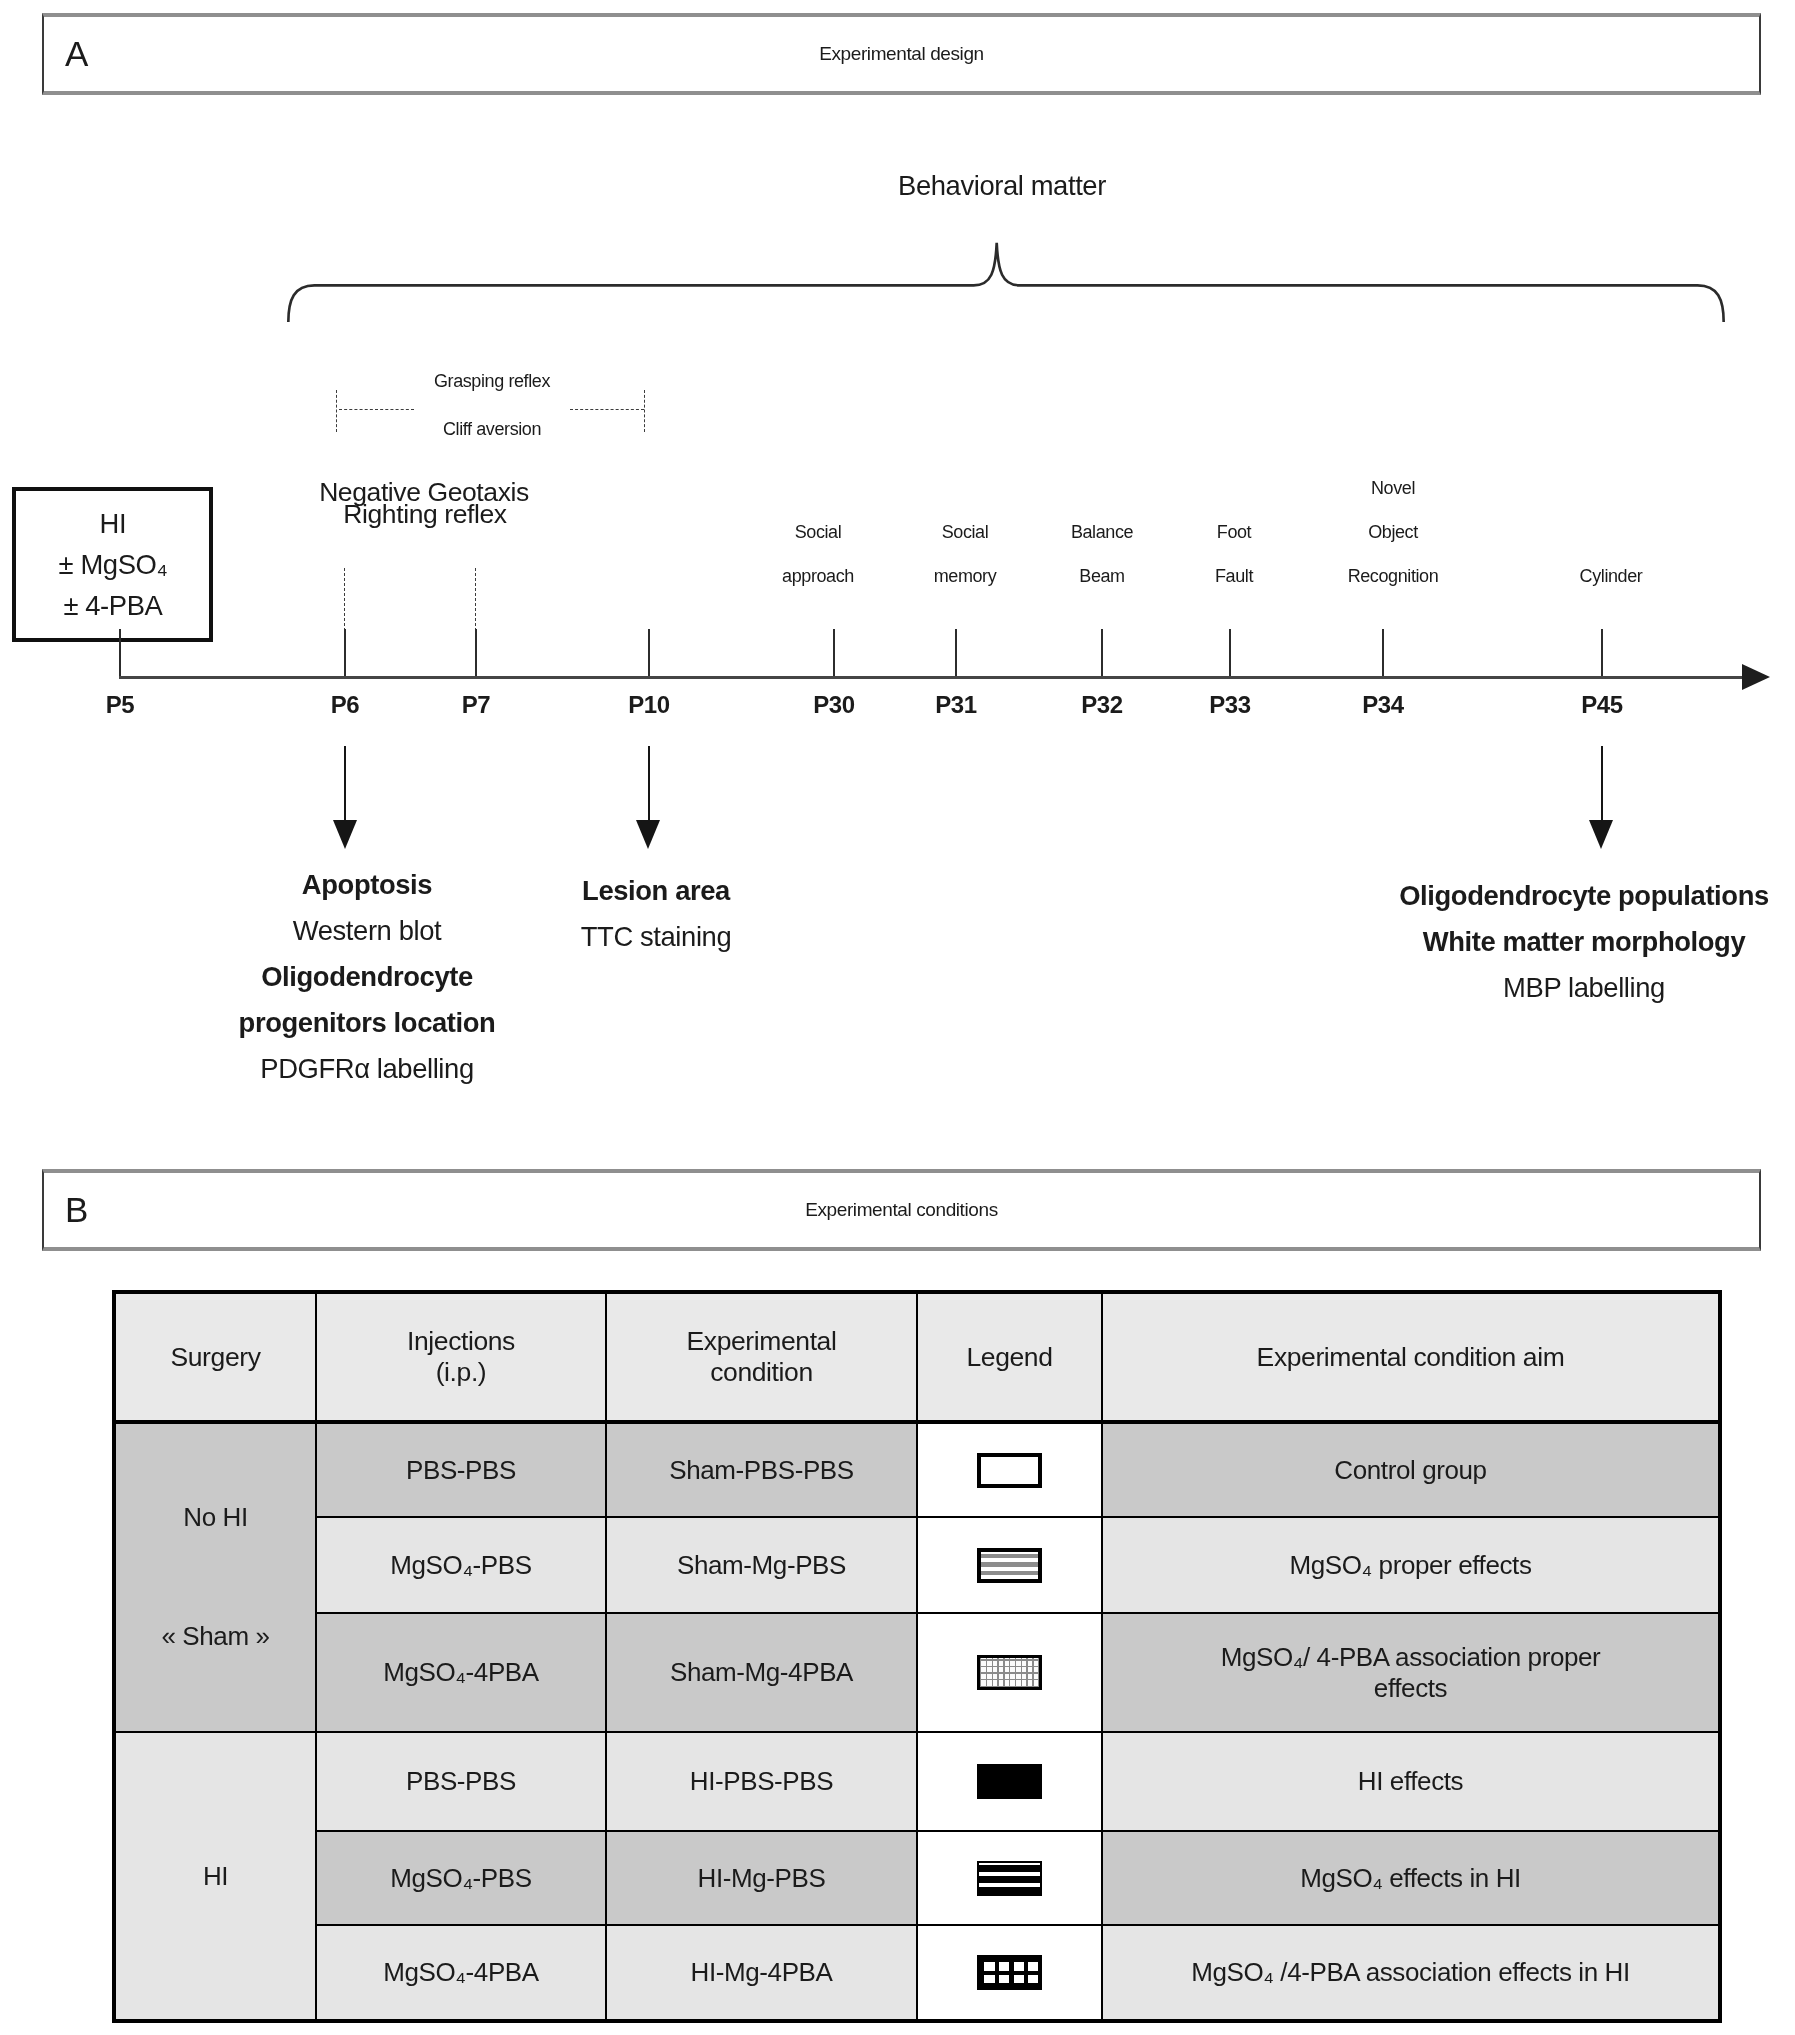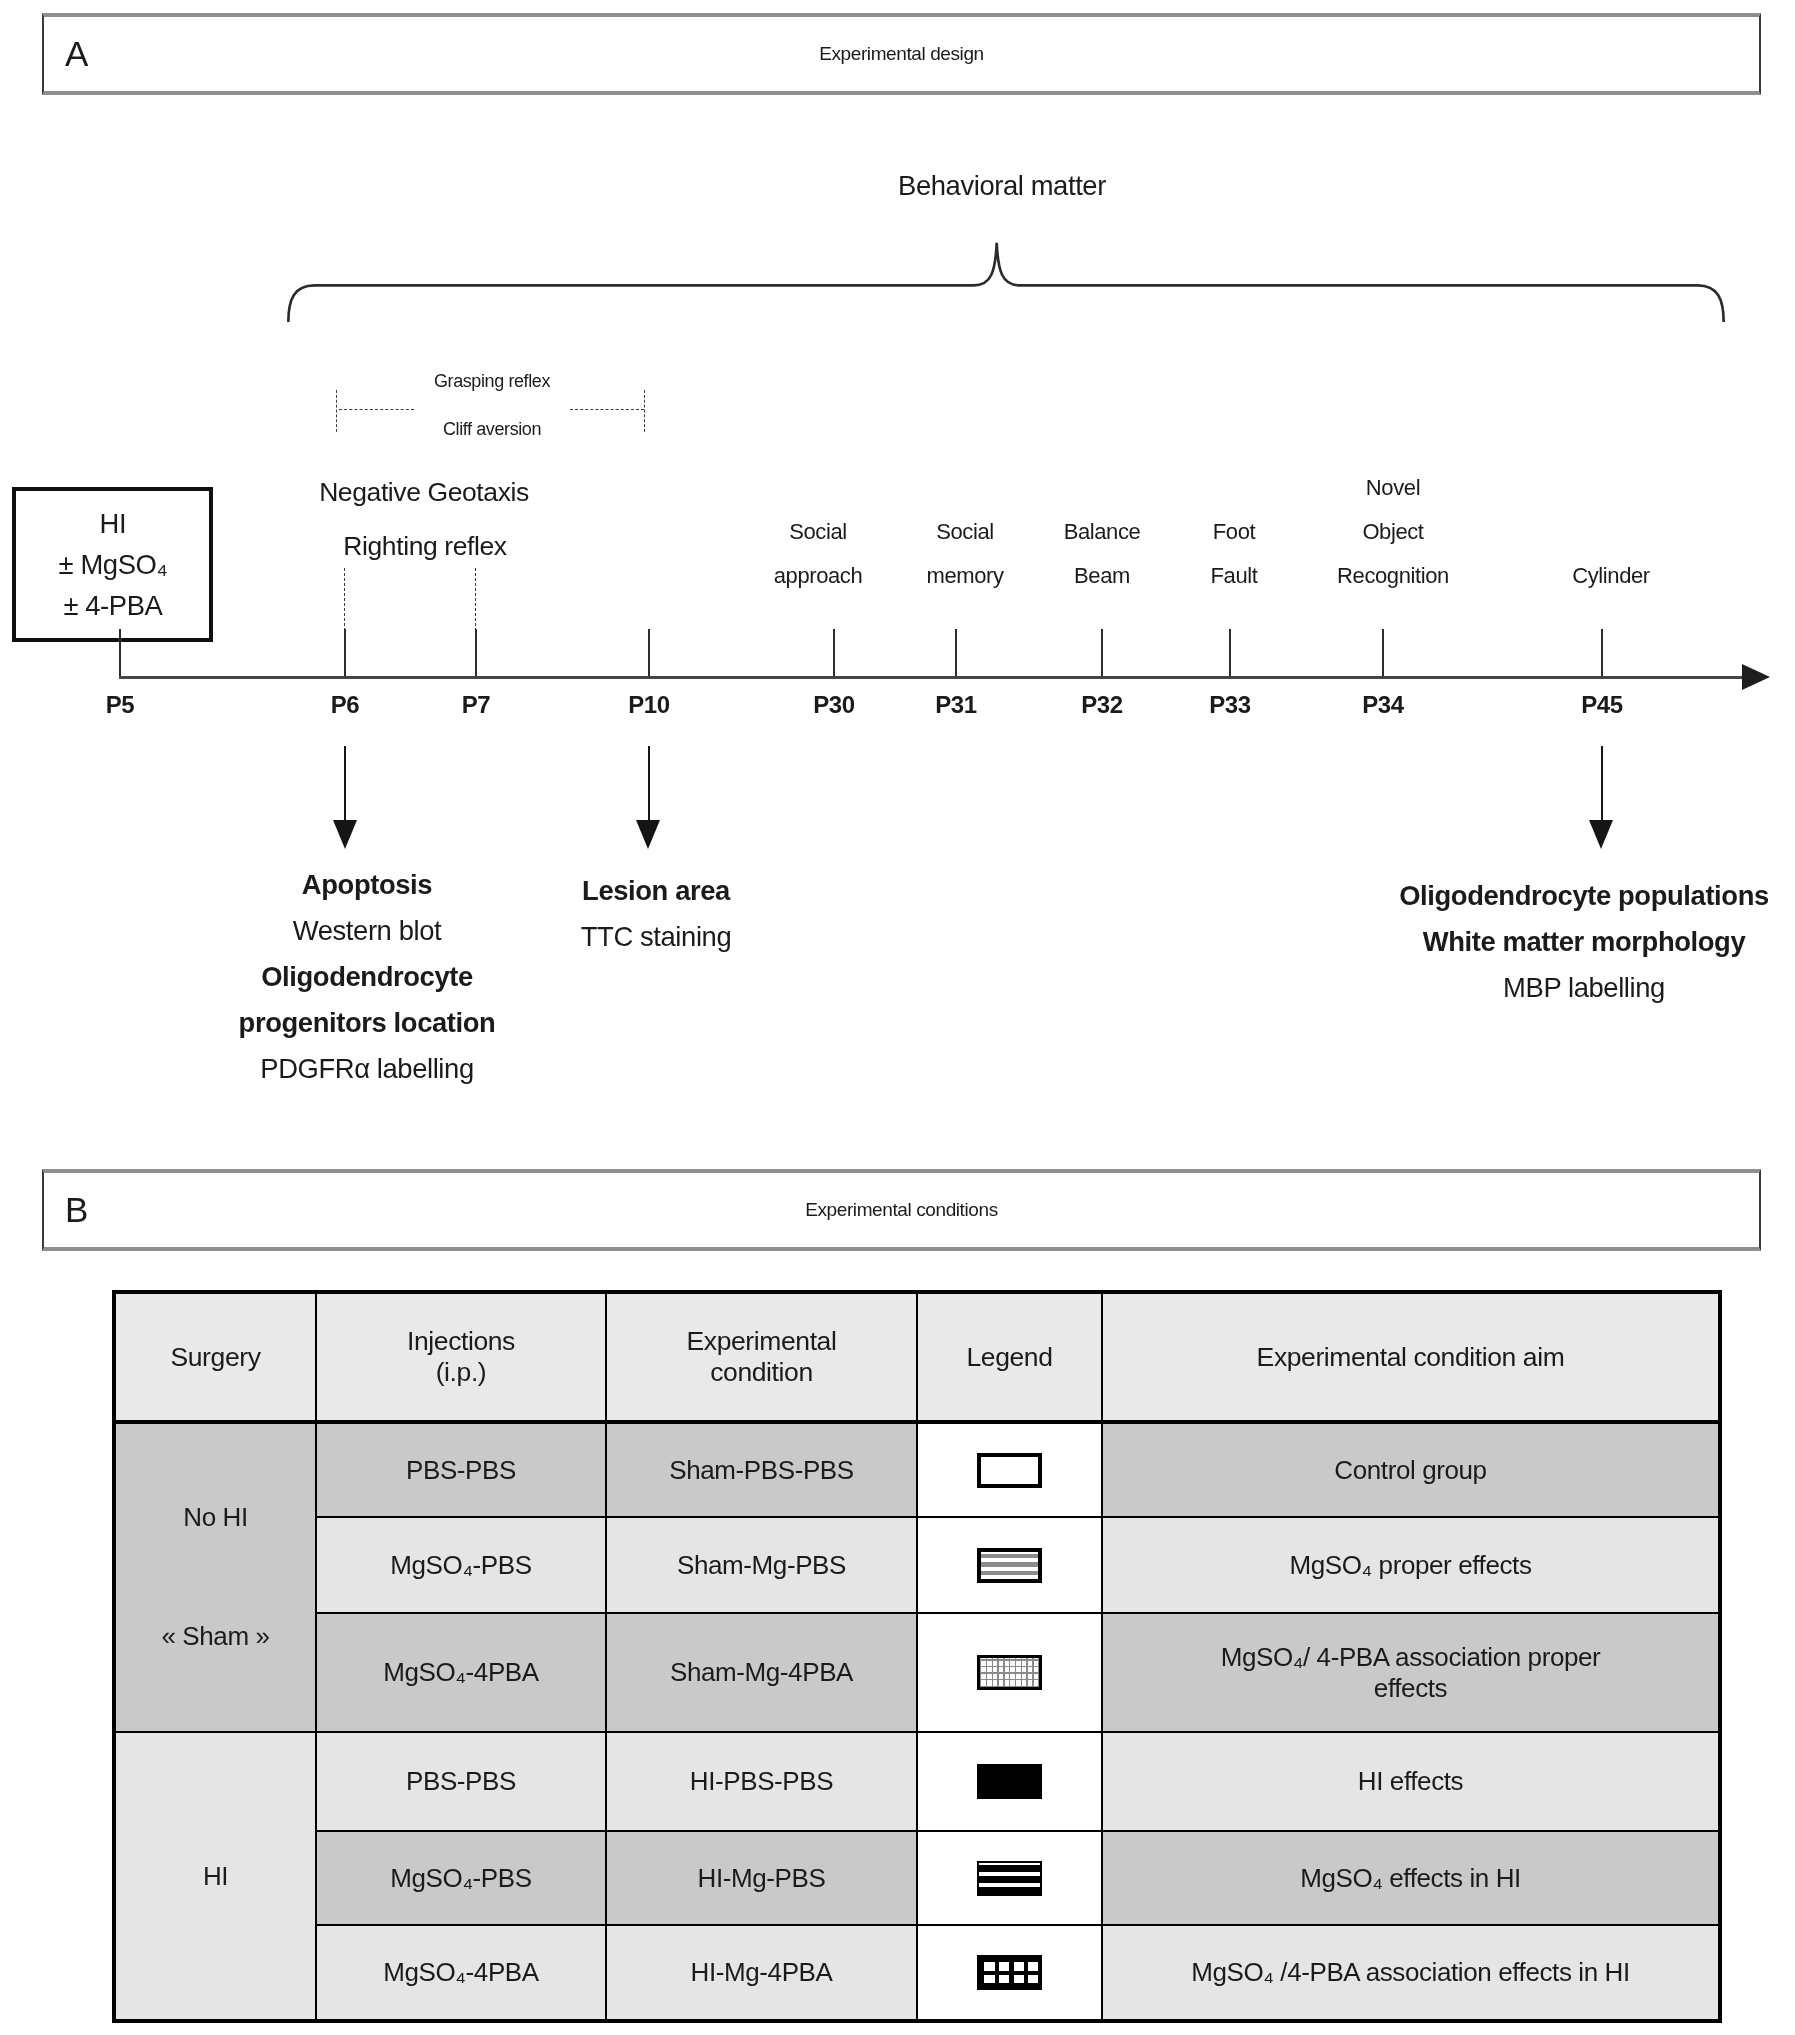--- a/index.html
+++ b/index.html
@@ -32,21 +32,21 @@
   
   #axis-line{left:119px;top:676px;width:1625px;height:3.1px;background:#454545;}
   #axis-arrow{left:1742px;top:664px;width:0;height:0;border-top:13.7px solid transparent;
     border-bottom:13.7px solid transparent;border-left:28px solid #1e1e1e;}
   .tpoint{position:absolute;top:629px;}
   .tick{position:absolute;left:-0.9px;top:0;width:2.2px;height:47px;background:#2c2c2c;}
   .plabel{position:absolute;top:62px;left:0;transform:translateX(-50%);font-size:24px;white-space:nowrap;font-weight:bold;}
 
   
   .tlabel{position:absolute;bottom:1437px;transform:translateX(-50%);
-    text-align:center;font-size:22px;line-height:44px;white-space:nowrap;}
+    text-align:center;font-size:18px;line-height:44px;white-space:nowrap;}
 
   
   .dshaft{position:absolute;width:2.2px;background:#151515;top:746px;height:75px;}
   .dhead{position:absolute;top:820px;width:0;height:0;border-left:12.4px solid transparent;
     border-right:12.4px solid transparent;border-top:29px solid #151515;}
 
   
   .ann{position:absolute;transform:translateX(-50%);text-align:center;font-size:27.4px;
     line-height:46px;white-space:nowrap;}
   .bold{font-weight:bold;}
@@ -101,21 +101,21 @@
     <div>± 4-PBA</div>
   </div>
 
   <div class="rlabel ctr" style="left:492px;top:371px;">Grasping reflex</div>
   <div class="dash-v" style="left:336px;top:390px;height:42px;"></div>
   <div class="dash-v" style="left:644px;top:390px;height:42px;"></div>
   <div class="dash-h" style="left:339px;top:409px;width:75px;"></div>
   <div class="dash-h" style="left:570px;top:409px;width:74px;"></div>
   <div class="rlabel ctr" style="left:492px;top:419px;">Cliff aversion</div>
   <div class="rlabel ctr" style="left:424px;top:477px;font-size:26.5px;">Negative Geotaxis</div>
-  <div class="rlabel ctr" style="left:425px;top:531px;font-size:26.5px;">Righting reflex</div>
+  <div class="rlabel ctr" style="left:425px;top:499px;font-size:26.5px;">Righting reflex</div>
   <div class="dash-v" style="left:344px;top:568px;height:63px;"></div>
   <div class="dash-v" style="left:475px;top:568px;height:63px;"></div>
 
   <div class="tlabel" style="left:818px;">
     <div>Social</div>
     <div>approach</div>
   </div>
   <div class="tlabel" style="left:965px;">
     <div>Social</div>
     <div>memory</div>

